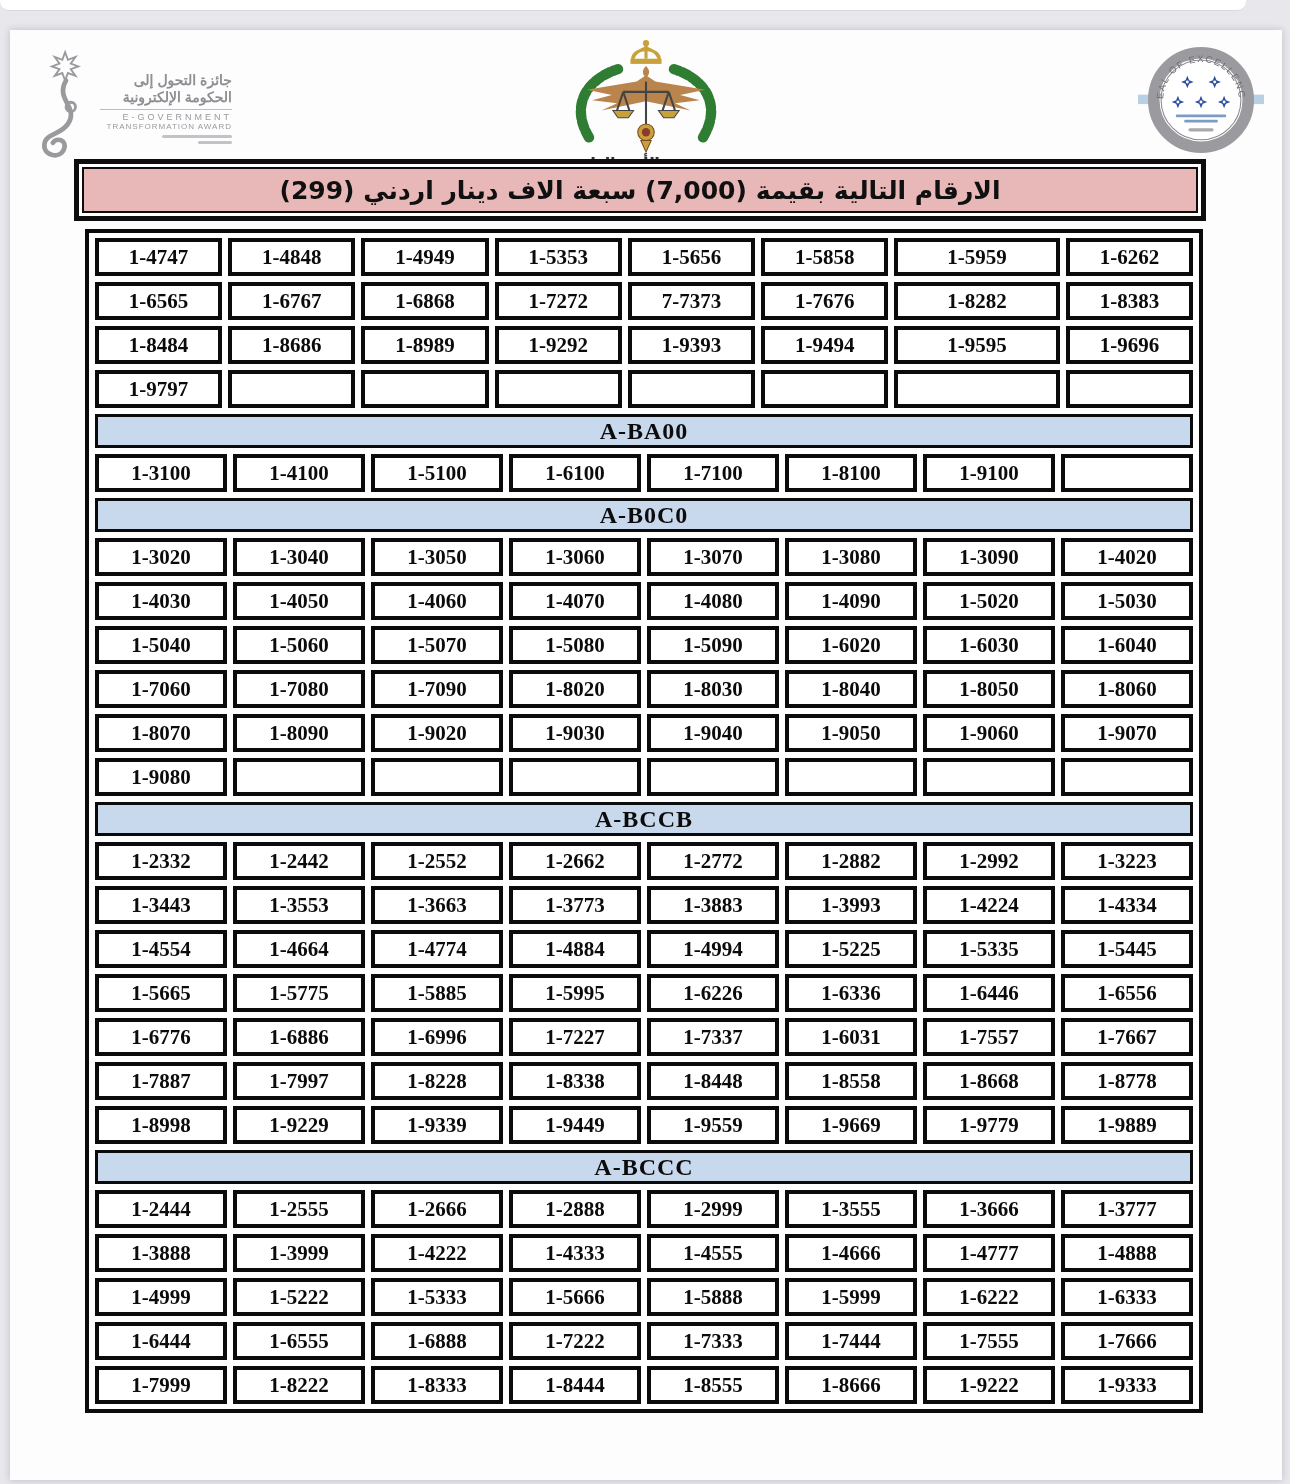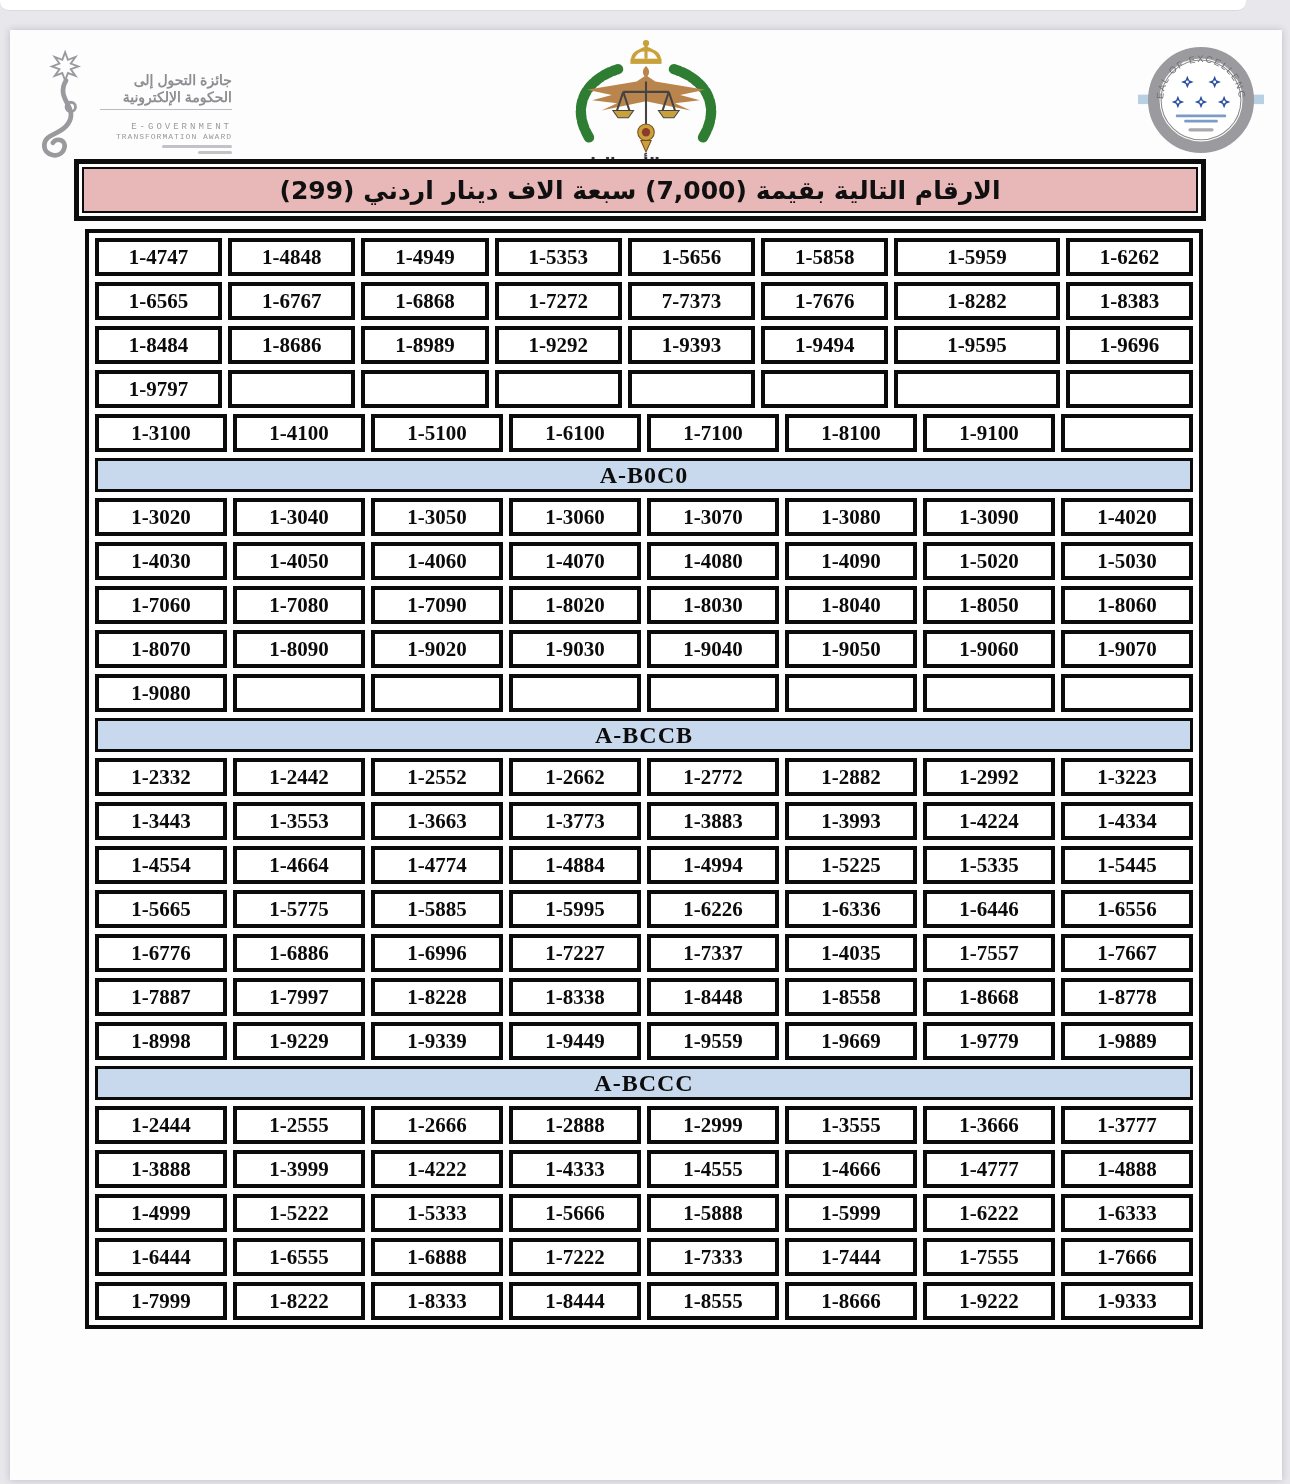--- a/index.html
+++ b/index.html
@@ -17,22 +17,22 @@
   .page {
     position:absolute; top:30px; left:10px; width:1272px; height:1450px;
     background:#fdfdfe; box-shadow:0 0 7px rgba(40,40,60,.22);
   }
 
   
   .logo-left { position:absolute; top:14px; left:24px; width:200px; height:128px; display:flex; }
   .logo-left .swirl { width:66px; height:124px; }
   .logo-left .award-text { width:132px; padding-top:28px; text-align:right; }
   .award-ar { font-family:Liberation Sans, sans-serif; font-weight:bold; font-size:14px; line-height:17px; color:#8f8f93; direction:rtl; }
-  .award-en { margin-top:3px; border-top:1px solid #bcbcc0; padding-top:12px;
-    font-family:Liberation Mono, monospace; color:#9a9a9e; }
+  .award-en { margin-top:3px; border-top:1px solid #bcbcc0; padding-top:2px;
+    font-family:Liberation Sans, sans-serif; color:#9a9a9e; }
   .award-en .l1 { font-size:9px; letter-spacing:3px; }
   .award-en .l2 { font-size:8px; letter-spacing:1px; }
   .award-tiny { margin-top:4px; display:flex; flex-direction:column; align-items:flex-end; gap:3px; }
   .award-tiny span { display:block; height:3px; background:#c3c3c7; border-radius:2px; }
 
   .logo-center { position:absolute; top:8px; left:50%; transform:translateX(-50%);
     width:190px; text-align:center; }
   .psd-caption { font-family:"DejaVu Sans",sans-serif; font-weight:bold; font-size:15px;
     color:#33333d; direction:rtl; margin-top:-4px; letter-spacing:1px;
     text-shadow:0 0 1px #8888a0; }
@@ -205,20 +205,21 @@
           <div class="cell"></div>
           <div class="cell"></div>
           <div class="cell"></div>
           <div class="cell"></div>
           <div class="cell"></div>
           <div class="cell wide"></div>
           <div class="cell"></div>
         </div>
       </div>
       <div>
+        <div class="band">A-BA00</div>
         <div class="trow">
           <div class="cell">1-3100</div>
           <div class="cell">1-4100</div>
           <div class="cell">1-5100</div>
           <div class="cell">1-6100</div>
           <div class="cell">1-7100</div>
           <div class="cell">1-8100</div>
           <div class="cell">1-9100</div>
           <div class="cell"></div>
         </div>
@@ -239,20 +240,30 @@
           <div class="cell">1-4030</div>
           <div class="cell">1-4050</div>
           <div class="cell">1-4060</div>
           <div class="cell">1-4070</div>
           <div class="cell">1-4080</div>
           <div class="cell">1-4090</div>
           <div class="cell">1-5020</div>
           <div class="cell">1-5030</div>
         </div>
         <div class="trow">
+          <div class="cell">1-5040</div>
+          <div class="cell">1-5060</div>
+          <div class="cell">1-5070</div>
+          <div class="cell">1-5080</div>
+          <div class="cell">1-5090</div>
+          <div class="cell">1-6020</div>
+          <div class="cell">1-6030</div>
+          <div class="cell">1-6040</div>
+        </div>
+        <div class="trow">
           <div class="cell">1-7060</div>
           <div class="cell">1-7080</div>
           <div class="cell">1-7090</div>
           <div class="cell">1-8020</div>
           <div class="cell">1-8030</div>
           <div class="cell">1-8040</div>
           <div class="cell">1-8050</div>
           <div class="cell">1-8060</div>
         </div>
         <div class="trow">
@@ -317,21 +328,21 @@
           <div class="cell">1-6336</div>
           <div class="cell">1-6446</div>
           <div class="cell">1-6556</div>
         </div>
         <div class="trow">
           <div class="cell">1-6776</div>
           <div class="cell">1-6886</div>
           <div class="cell">1-6996</div>
           <div class="cell">1-7227</div>
           <div class="cell">1-7337</div>
-          <div class="cell">1-4035</div>
+          <div class="cell">1-6031</div>
           <div class="cell">1-7557</div>
           <div class="cell">1-7667</div>
         </div>
         <div class="trow">
           <div class="cell">1-7887</div>
           <div class="cell">1-7997</div>
           <div class="cell">1-8228</div>
           <div class="cell">1-8338</div>
           <div class="cell">1-8448</div>
           <div class="cell">1-8558</div>

